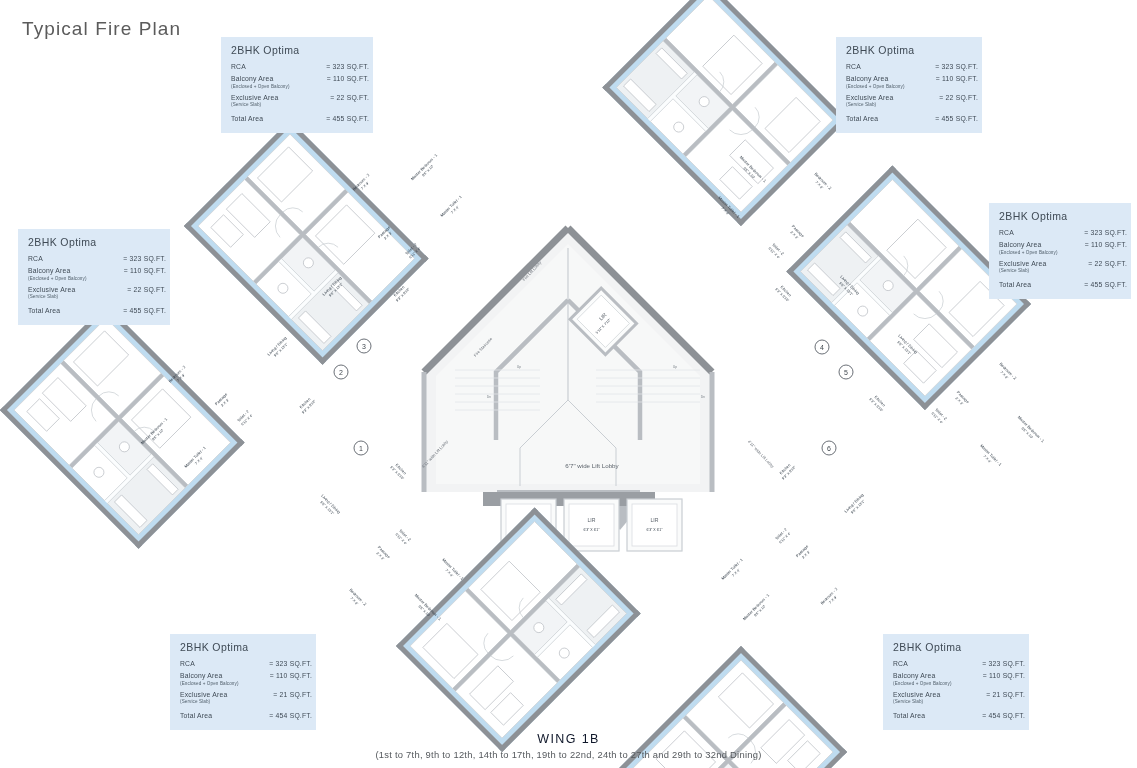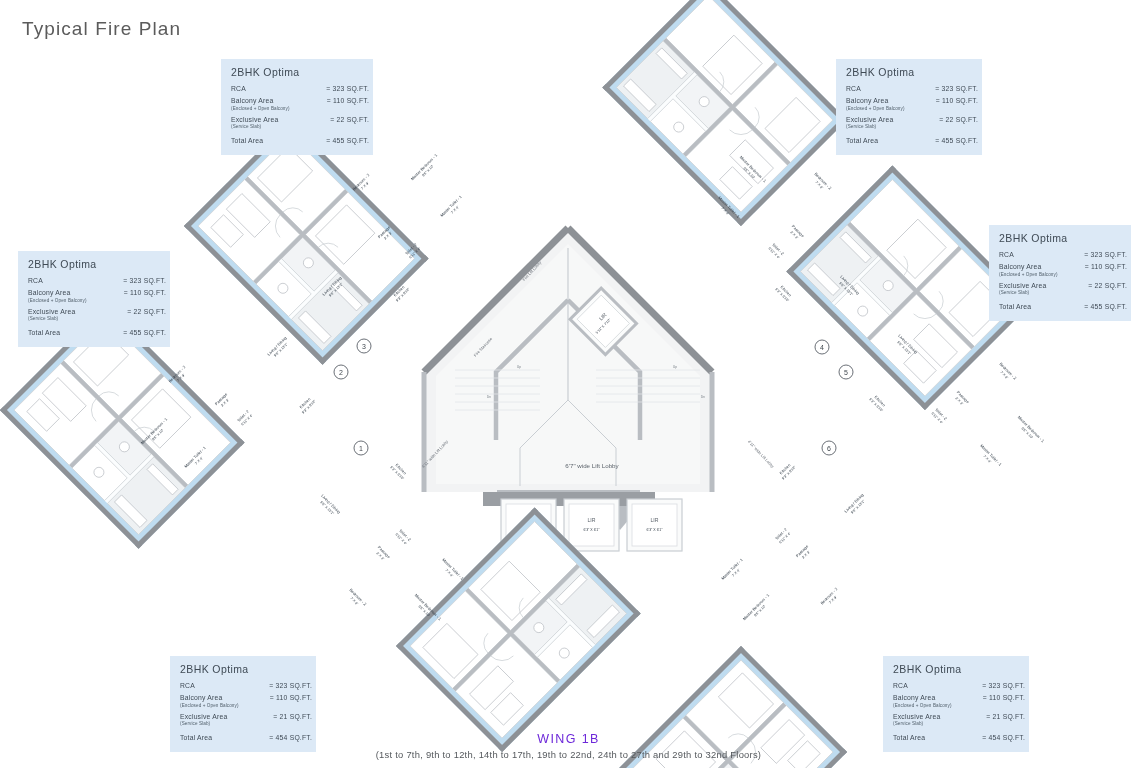--- a/index.html
+++ b/index.html
@@ -28,21 +28,20 @@
     font-weight: 400;
     white-space: nowrap;
   }
 
   
   .spec-box {
     position: absolute;
     background: #dce9f6;
     padding: 7px 4px 9px 10px;
     box-sizing: border-box;
-    margin-top: 22px;
   }
   .spec-title {
     font-size: 10.5px;
     letter-spacing: .4px;
     color: #3f4a55;
     margin-bottom: 7px;
     white-space: nowrap;
   }
   .spec-row {
     display: flex;
@@ -79,21 +78,21 @@
   #footer {
     position: absolute;
     left: 0;
     right: 0;
     bottom: 8px;
     text-align: center;
   }
   #footer .wing {
     font-size: 12.5px;
     letter-spacing: 1.4px;
-    color: #6d28d9;
+    color: #0f172a;
     margin-bottom: 3px;
   }
   #footer .floors {
     font-size: 9.4px;
     letter-spacing: .25px;
     color: #54585c;
   }
 
   
   #plan-svg {
@@ -602,14 +601,14 @@
       <div class="spec-gap"></div>
       <div class="spec-row">
         <div class="spec-label">Total Area</div>
         <div class="spec-value">= 454 SQ.FT.</div>
       </div>
     </div>
   </div>
 
 <div id="footer">
   <div class="wing">WING 1B</div>
-  <div class="floors">(1st to 7th, 9th to 12th, 14th to 17th, 19th to 22nd, 24th to 27th and 29th to 32nd Floors)</div>
+  <div class="floors">(1st to 7th, 9th to 12th, 14th to 17th, 19th to 22nd, 24th to 27th and 29th to 32nd Dining)</div>
 </div>
 
 </body></html>

